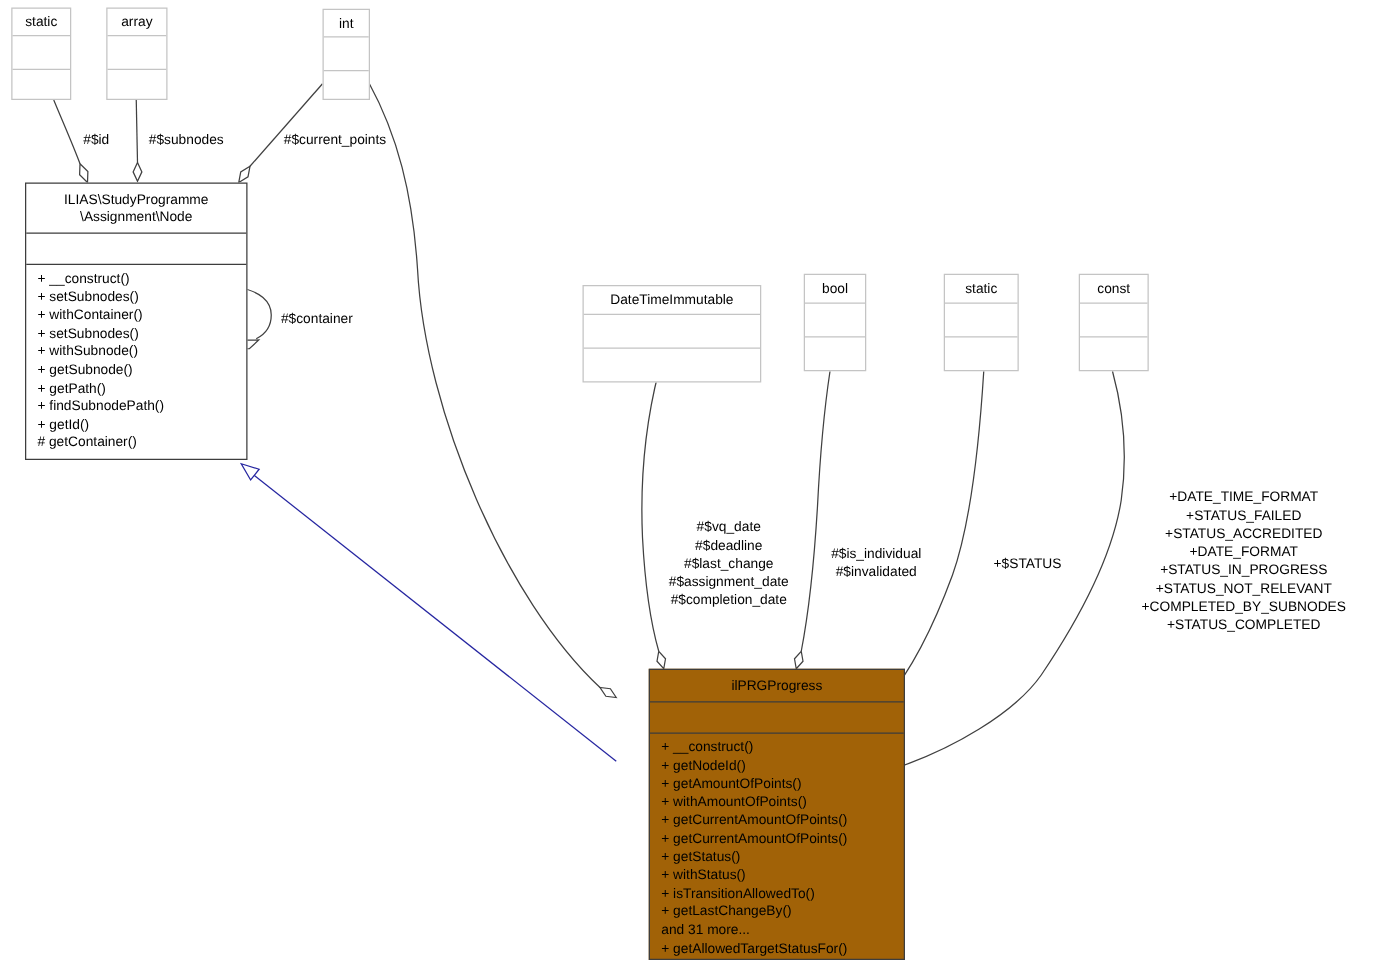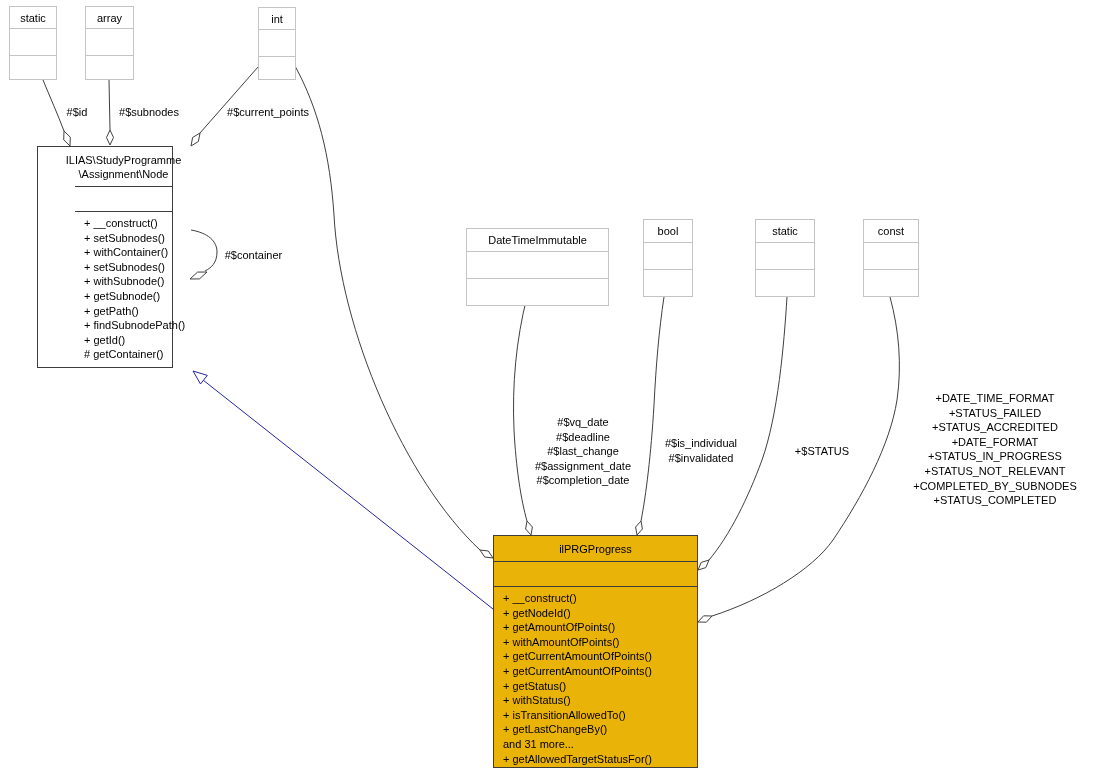--- a/index.html
+++ b/index.html
@@ -22,21 +22,21 @@
   .cbox{
     position:absolute;box-sizing:border-box;background:#ffffff;
     border:1px solid #3d3d3d;font-size:11px;
   }
   .cbox .c-title{
     box-sizing:border-box;display:flex;flex-direction:column;align-items:center;justify-content:center;
     border-bottom:1px solid #3d3d3d;line-height:14px;text-align:center;
   }
   .cbox .c-empty{box-sizing:border-box;border-bottom:1px solid #3d3d3d;}
   .cbox .c-methods{box-sizing:border-box;padding:4px 4px 0 9px;line-height:14.6px;white-space:nowrap;}
-  .cbox.highlight{background:#eab308;}
+  .cbox.highlight{background:#a16207;margin-left:26px;}
   
   .elabel{
     position:absolute;font-size:11px;line-height:14.6px;text-align:center;white-space:nowrap;
   }
   
   #edges{position:absolute;left:0;top:0;width:1103px;height:779px;pointer-events:none;}
   #edges path{fill:none;stroke:#404040;stroke-width:1;}
   #edges .diamond{fill:#ffffff;stroke:#404040;stroke-width:1;}
   #edges .inherit{stroke:#2525a0;}
   #edges .inherit-head{fill:#ffffff;stroke:#2525a0;stroke-width:1;}
@@ -114,21 +114,21 @@
     <div class="t-row" style="height:27px;"></div>
     <div class="t-row" style="height:26px;"></div>
   </div>
 
   <div class="tbox" style="left:863px;top:219px;width:56px;height:78px;">
     <div class="t-title" style="height:23px;">const</div>
     <div class="t-row" style="height:27px;"></div>
     <div class="t-row" style="height:26px;"></div>
   </div>
 
-  <div class="cbox" style="left:37px;top:146px;width:136px;height:222px;padding-left:37px;">
+  <div class="cbox" style="left:20px;top:146px;width:178px;height:222px;">
     <div class="c-title" style="height:40px;">
       <span>ILIAS\StudyProgramme</span>
       <span>\Assignment\Node</span>
     </div>
     <div class="c-empty" style="height:25px;"></div>
     <div class="c-methods">
       <div>+ __construct()</div>
       <div>+ setSubnodes()</div>
       <div>+ withContainer()</div>
       <div>+ setSubnodes()</div>

